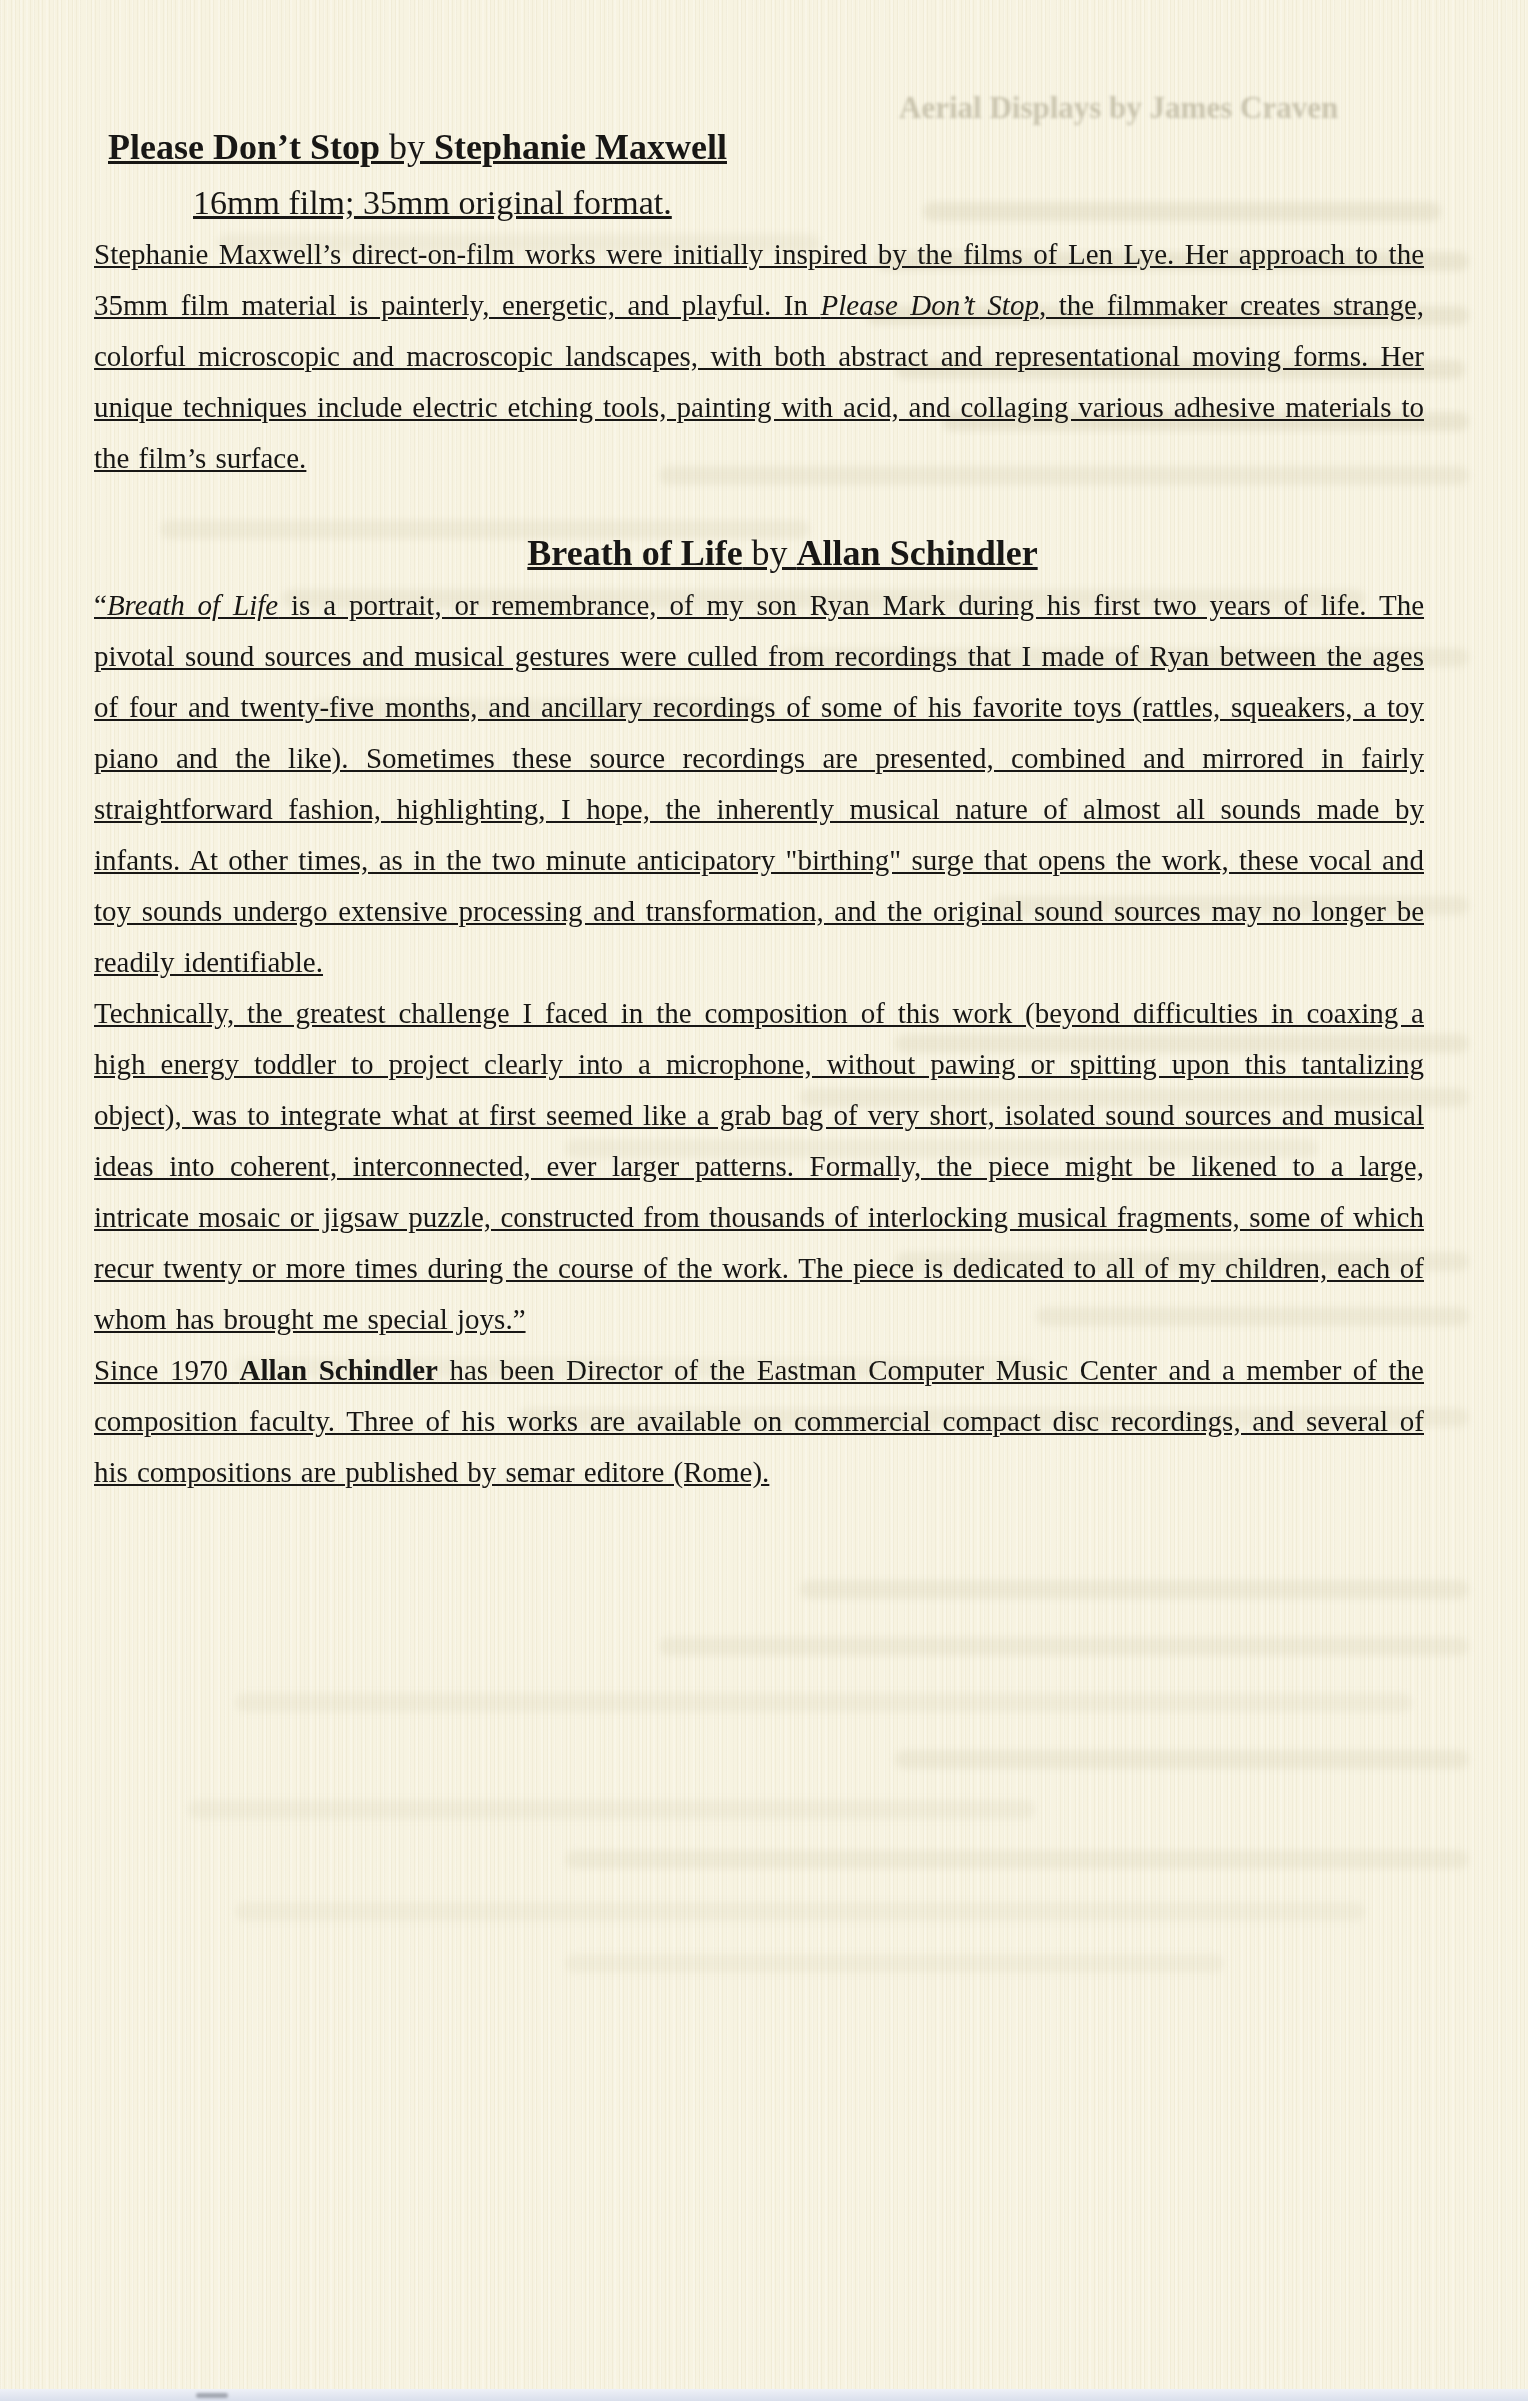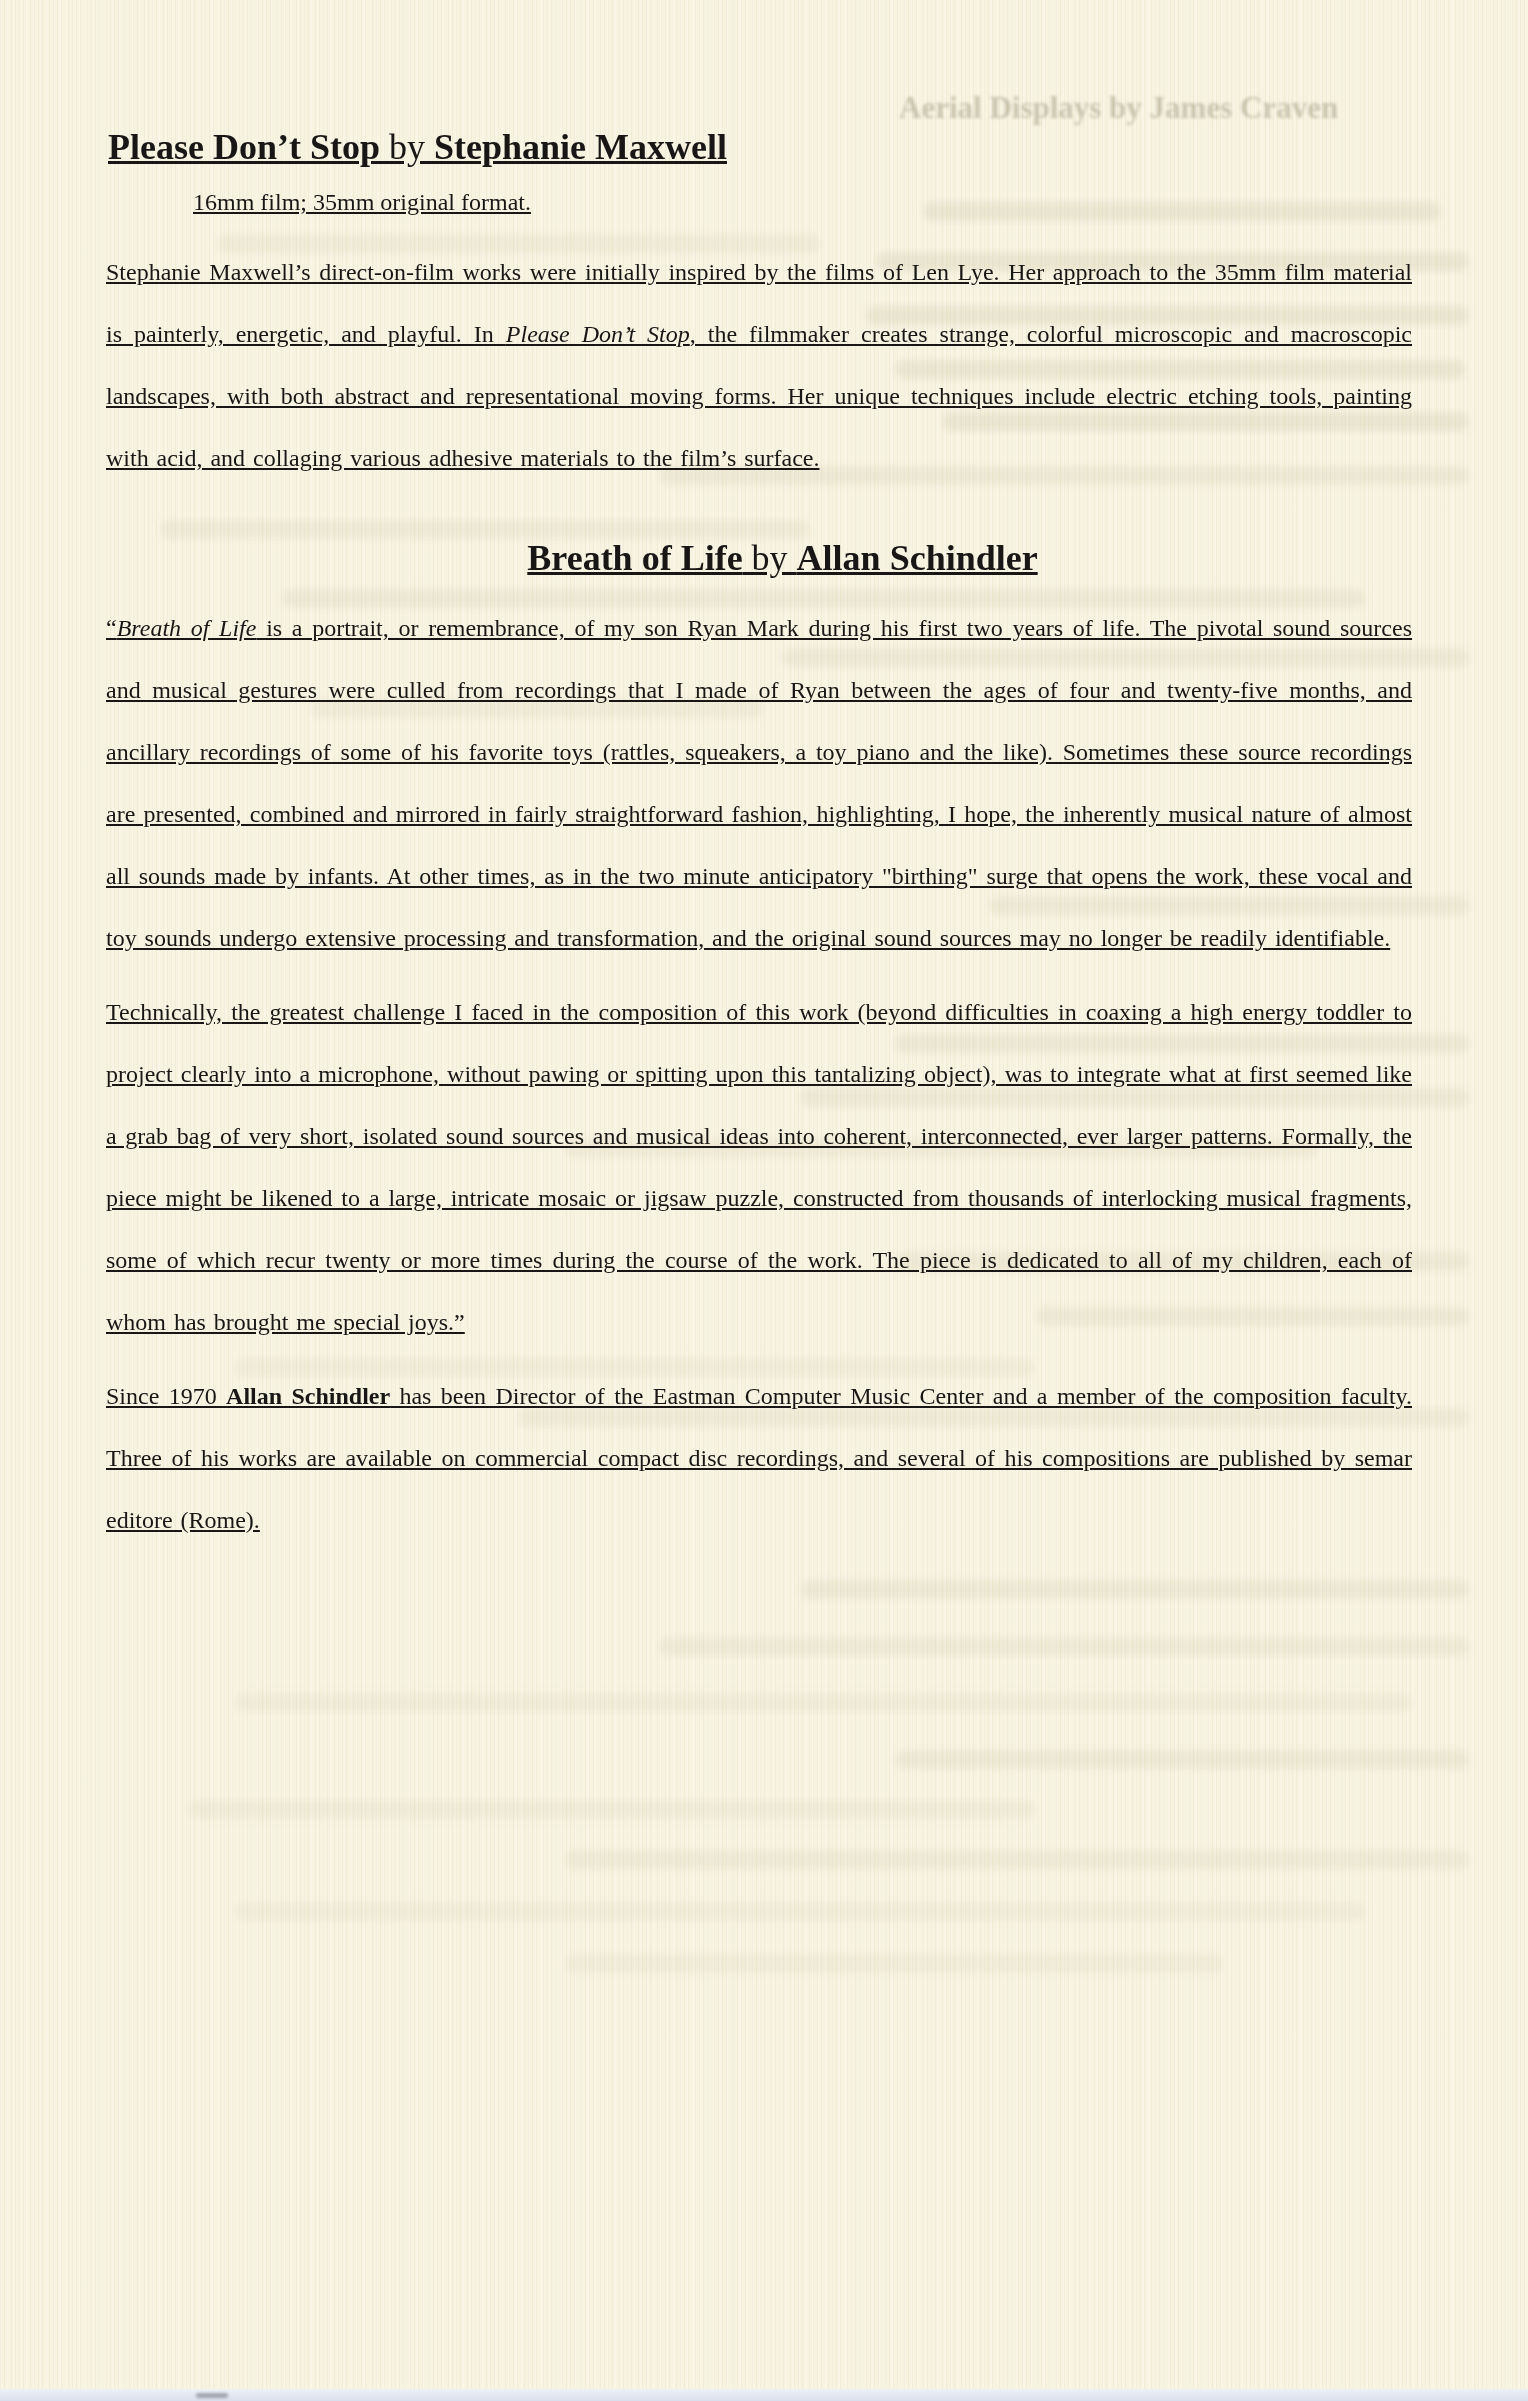--- a/index.html
+++ b/index.html
@@ -31,26 +31,26 @@
   }
   .note-heading {
     font-size: 36px; line-height: 53px; margin: 0; font-weight: normal;
   }
   .h1 { margin-left: 14px; }
   .h2 { margin-left: 47px; margin-top: 43px; text-align: center; }
   .bold { font-weight: bold; }
   .italic { font-style: italic; }
   .format-line {
     margin: 1.9px 0 0 99px;
-    font-size: 24px; line-height: 53px;
+    font-size: 34px; line-height: 53px;
   }
   p.body-para {
-    font-size: 24px; line-height: 62px;
+    font-size: 29px; line-height: 51px;
     text-align: justify; word-spacing: 1.9px;
-    margin: 12px;
+    margin: 0;
   }
   .p1 { margin-top: 43px; }
   .p2 { margin-top: 36px; }
   .p3 { margin-top: 34px; }
   .p4 { margin-top: 28px; }
   .p5 { margin-top: 32px; }
   .bottom-strip {
     position: absolute; left: 0; bottom: 0; width: 1528px; height: 12.2px;
     background: linear-gradient(#eef1f7, #d9dfec);
   }

